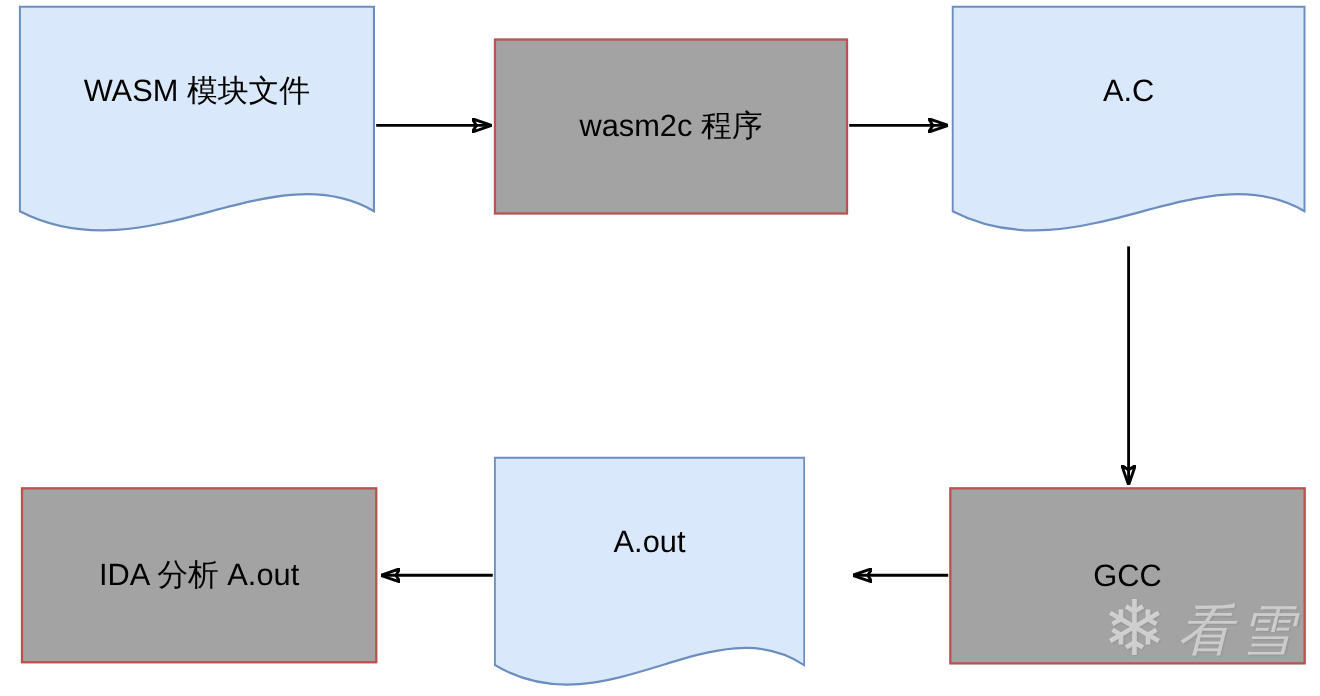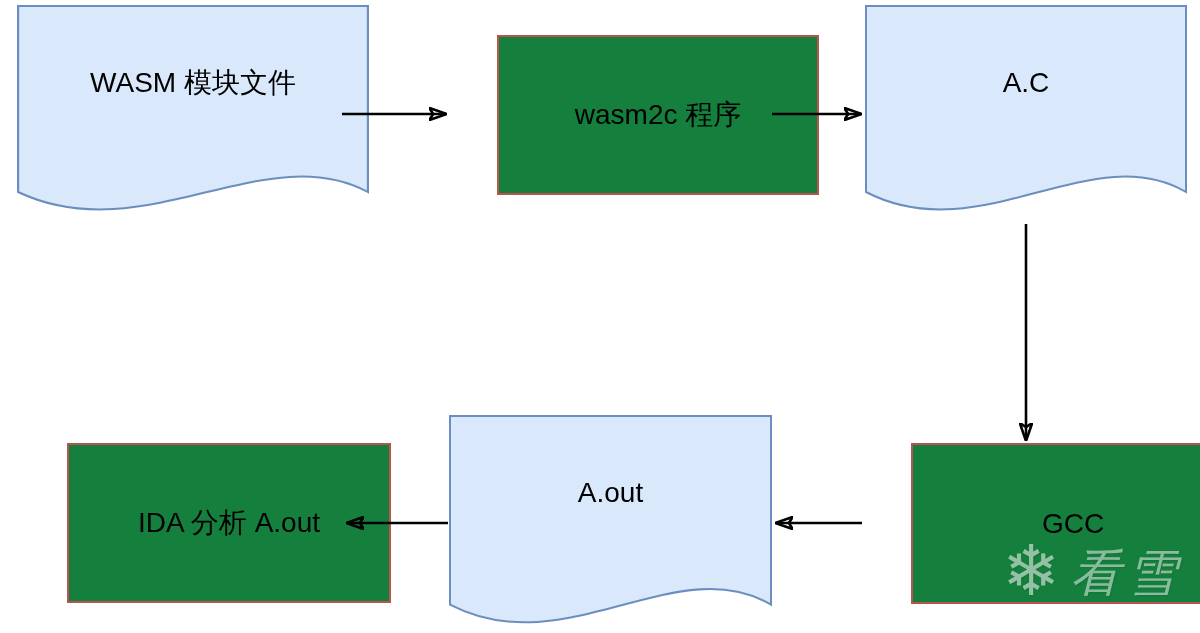--- a/index.html
+++ b/index.html
@@ -8,24 +8,23 @@
     width:1200px;height:633px;
     background:#ffffff;
     overflow:hidden;
     font-family:"Liberation Sans","DejaVu Sans",sans-serif;
     color:#000000;
   }
   .node{position:absolute;}
   .node svg{position:absolute;left:0;top:0;width:100%;height:100%;display:block;}
   .doc-shape path{fill:#dae8fc;stroke:#6c8ebf;stroke-width:2;}
   .proc-box{
-    background:#15803d;
+    background:#a3a3a3;
     border:2px solid #b85450;
     box-sizing:border-box;
-    margin-left:48px;
   }
   .label{
     position:absolute;left:0;top:0;width:100%;
     display:flex;flex-direction:column;align-items:center;justify-content:center;
     font-size:28px;line-height:38px;color:#000000;
     text-align:center;
     pointer-events:none;
   }
   .label-full{height:100%;}
   .label-doc{height:155px;}
@@ -43,21 +42,21 @@
   .watermark .wm-text{
     font-size:50px;line-height:1;margin-top:12px;margin-left:10px;
     letter-spacing:6px;color:rgba(255,255,255,0.50);font-style:italic;
   }
 </style>
 </head>
 <body>
 
 <div class="canvas">
 
-  <div class="node" style="left:17px;top:5px;width:324px;height:212px;padding-left:28px;">
+  <div class="node" style="left:17px;top:5px;width:324px;height:212px;">
     <svg class="doc-shape" viewBox="0 0 324 212" preserveAspectRatio="none">
       <path d="M1,1 L323,1 L323,187 C 228,132 116,246 1,187 Z"></path>
     </svg>
     <div class="label label-doc">
       <span>WASM 模块文件</span>
     </div>
   </div>
 
   <div class="node proc-box" style="left:449px;top:35px;width:322px;height:160px;">
     <div class="label label-full">
@@ -73,21 +72,21 @@
 
   <div class="node" style="left:865px;top:5px;width:322px;height:212px;">
     <svg class="doc-shape" viewBox="0 0 324 212" preserveAspectRatio="none">
       <path d="M1,1 L323,1 L323,187 C 228,132 116,246 1,187 Z"></path>
     </svg>
     <div class="label label-doc">
       <span>A.C</span>
     </div>
   </div>
 
-  <div class="node" style="left:449px;top:415px;width:323px;height:215px;text-decoration:underline;">
+  <div class="node" style="left:449px;top:415px;width:283px;height:215px;text-decoration:underline;">
     <svg class="doc-shape" viewBox="0 0 324 212" preserveAspectRatio="none">
       <path d="M1,1 L323,1 L323,187 C 228,132 116,246 1,187 Z"></path>
     </svg>
     <div class="label label-doc">
       <span>A.out</span>
     </div>
   </div>
 
   <div class="node proc-box" style="left:19px;top:443px;width:324px;height:160px;">
     <div class="label label-full">

